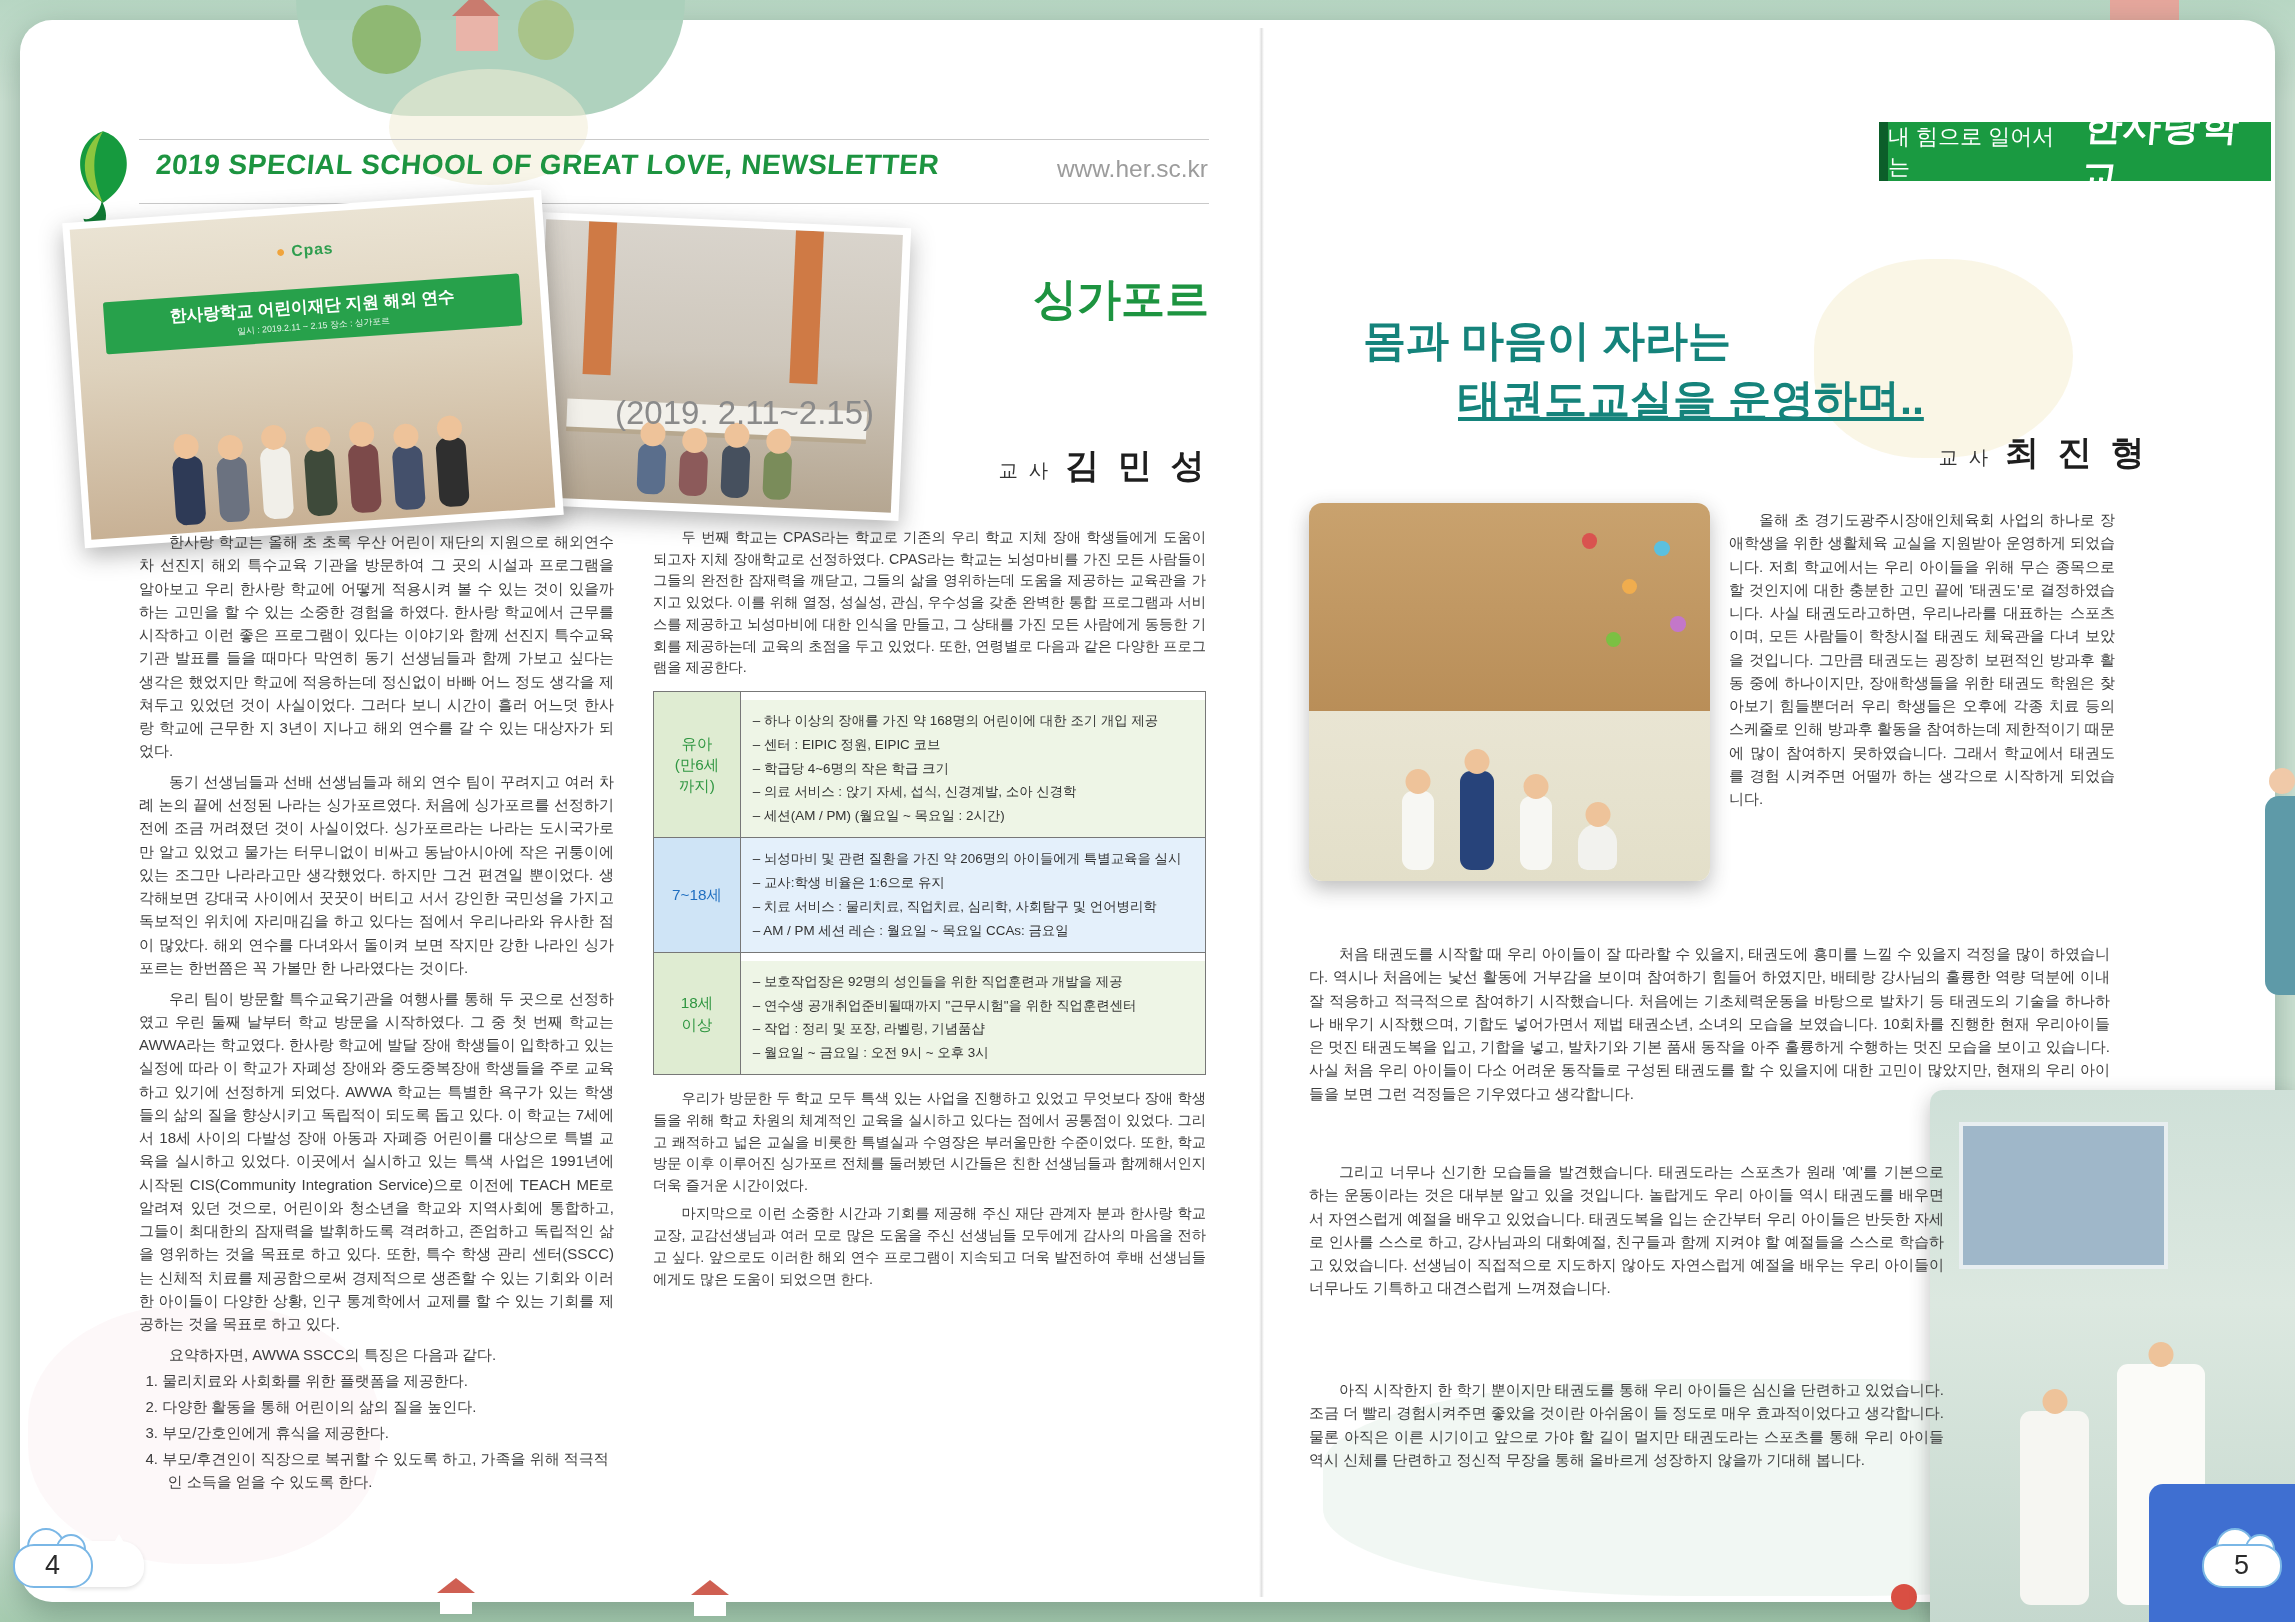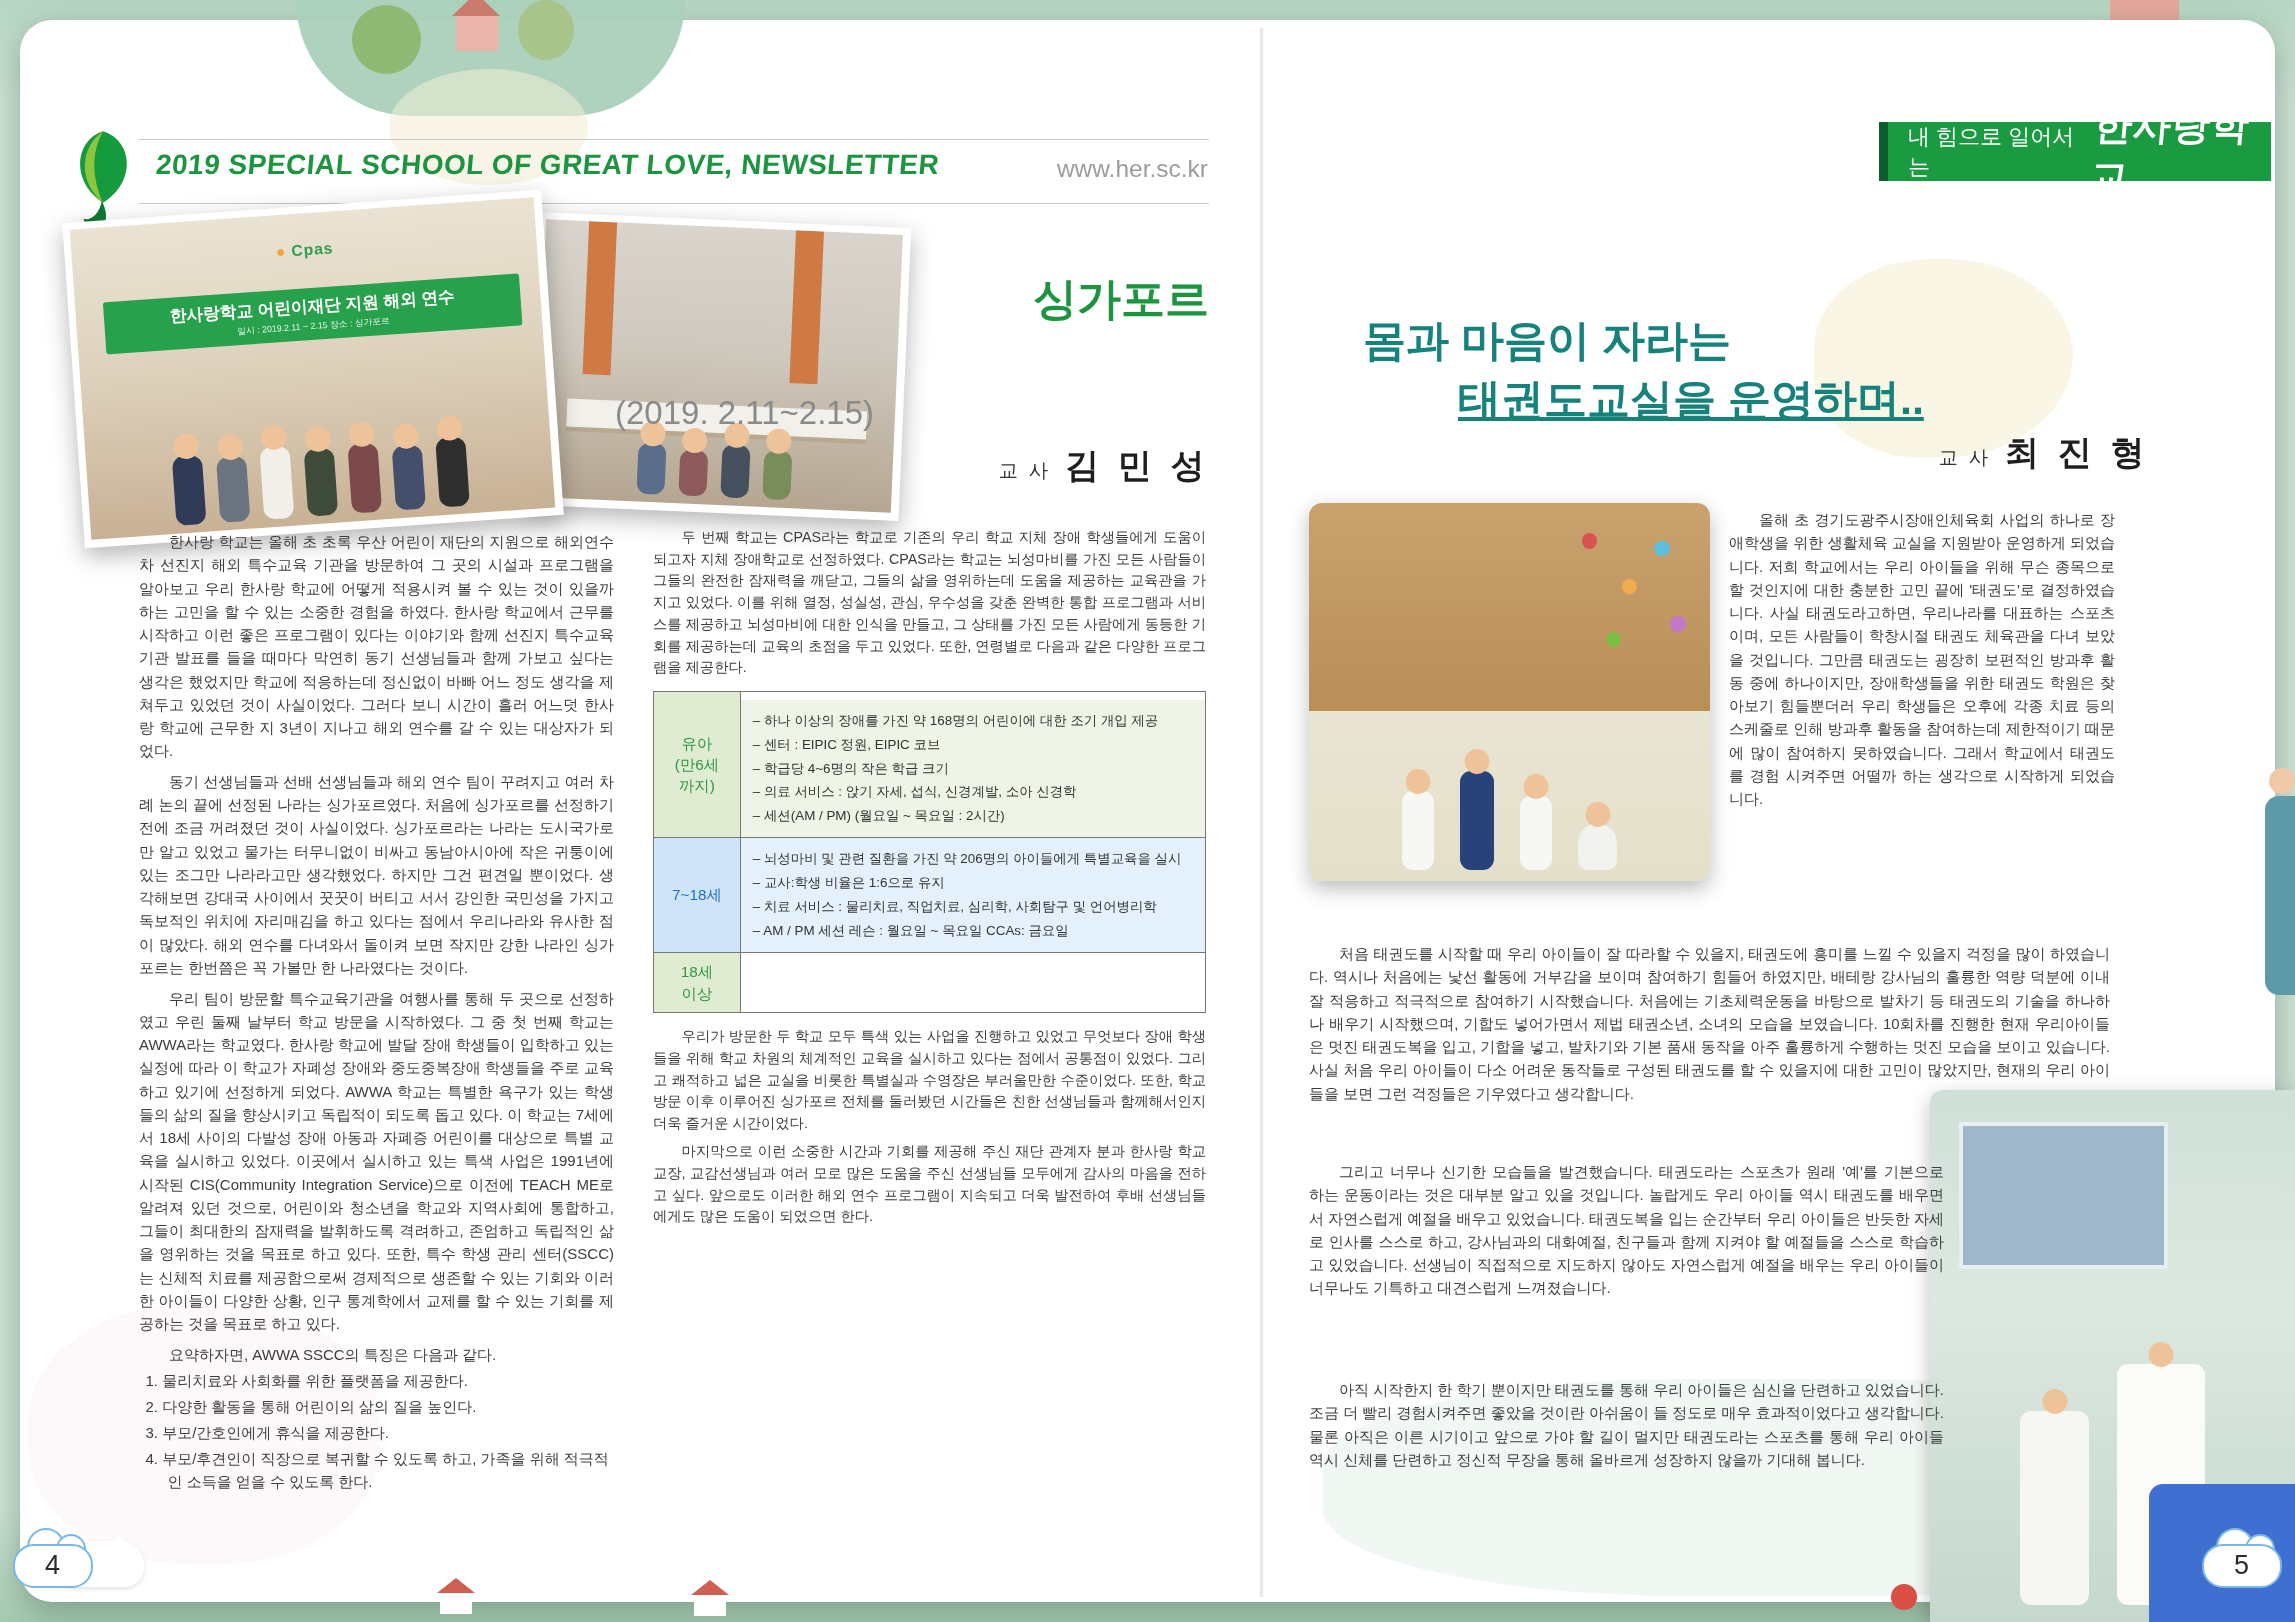--- a/index.html
+++ b/index.html
@@ -37,21 +37,21 @@
   
   .hline{position:absolute;left:139px;width:1070px;height:1.4px;background:#c9c9c9;z-index:4;}
   .hline1{top:139px;} .hline2{top:203px;}
   .logo{position:absolute;left:68px;top:129px;width:70px;height:106px;z-index:5;}
   .header-title{position:absolute;left:156px;top:149px;z-index:5;font-size:28px;font-weight:bold;color:#1d9440;
                 letter-spacing:0.5px;transform:skewX(-5deg);}
   .header-site{position:absolute;left:925px;top:155px;width:283px;text-align:right;z-index:5;font-size:24.5px;color:#9c9c9c;}
   .banner{position:absolute;left:1888px;top:122px;width:383px;height:59px;background:#1a9a41;z-index:5;
           display:flex;align-items:center;justify-content:center;gap:10.2px;}
   .banner::before{content:"";position:absolute;left:-9.3px;top:0;width:9.3px;height:100%;background:#0c5e2a;}
-  .banner-slogan{color:#fff;font-size:22px;padding-left:20px;}
+  .banner-slogan{color:#fff;font-size:22px;}
   .banner-school{color:#fff;font-size:38px;font-weight:bold;transform:skewX(-5deg);letter-spacing:0.9px;}
 
   
   .photo{position:absolute;background:#fff;padding:7.4px;box-shadow:0 8.3px 23px rgba(40,40,40,.35);}
   .photo-inner{position:relative;width:100%;height:100%;overflow:hidden;}
   #photo1{left:73px;top:206px;width:465px;height:311px;transform:rotate(-4deg);z-index:6;}
   #photo1 .photo-inner{background:linear-gradient(180deg,#eae3d3 0%,#ded2bd 46%,#c8b195 100%);}
   #photo2{left:533px;top:220px;width:357px;height:278px;transform:rotate(2.5deg);z-index:5;}
   #photo2 .photo-inner{background:linear-gradient(180deg,#d9d4cc 0%,#cfc8bd 45%,#b5a691 100%);}
   .photo-plain{position:absolute;border-radius:13px;overflow:hidden;box-shadow:0 7.4px 20.4px rgba(40,40,40,.3);z-index:5;}
@@ -236,20 +236,26 @@
       <div class="tcells">
         <div class="titem">뇌성마비 및 관련 질환을 가진 약 206명의 아이들에게 특별교육을 실시</div>
         <div class="titem">교사:학생 비율은 1:6으로 유지</div>
         <div class="titem">치료 서비스 : 물리치료, 직업치료, 심리학, 사회탐구 및 언어병리학</div>
         <div class="titem">AM / PM 세션 레슨 : 월요일 ~ 목요일 CCAs: 금요일</div>
       </div>
     </div>
     <div class="trow r-green">
       <div class="tlabel">18세
 이상</div>
+      <div class="tcells">
+        <div class="titem">보호작업장은 92명의 성인들을 위한 직업훈련과 개발을 제공</div>
+        <div class="titem">연수생 공개취업준비될때까지 "근무시험"을 위한 직업훈련센터</div>
+        <div class="titem">작업 : 정리 및 포장, 라벨링, 기념품샵</div>
+        <div class="titem">월요일 ~ 금요일 : 오전 9시 ~ 오후 3시</div>
+      </div>
     </div>
   </div>
   <p class="body">우리가 방문한 두 학교 모두 특색 있는 사업을 진행하고 있었고 무엇보다 장애 학생들을 위해 학교 차원의 체계적인 교육을 실시하고 있다는 점에서 공통점이 있었다. 그리고 쾌적하고 넓은 교실을 비롯한 특별실과 수영장은 부러울만한 수준이었다. 또한, 학교 방문 이후 이루어진 싱가포르 전체를 둘러봤던 시간들은 친한 선생님들과 함께해서인지 더욱 즐거운 시간이었다.</p>
   <p class="body">마지막으로 이런 소중한 시간과 기회를 제공해 주신 재단 관계자 분과 한사랑 학교 교장, 교감선생님과 여러 모로 많은 도움을 주신 선생님들 모두에게 감사의 마음을 전하고 싶다. 앞으로도 이러한 해외 연수 프로그램이 지속되고 더욱 발전하여 후배 선생님들에게도 많은 도움이 되었으면 한다.</p>
 </div>
 
 <div class="rp-title1">몸과 마음이 자라는</div>
 <div class="rp-title2">태권도교실을 운영하며..</div>
 <div class="rp-author">
   <span class="role">교 사</span>

